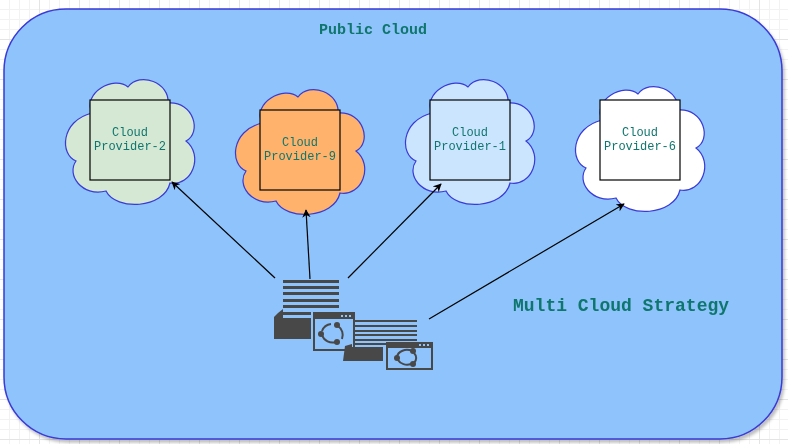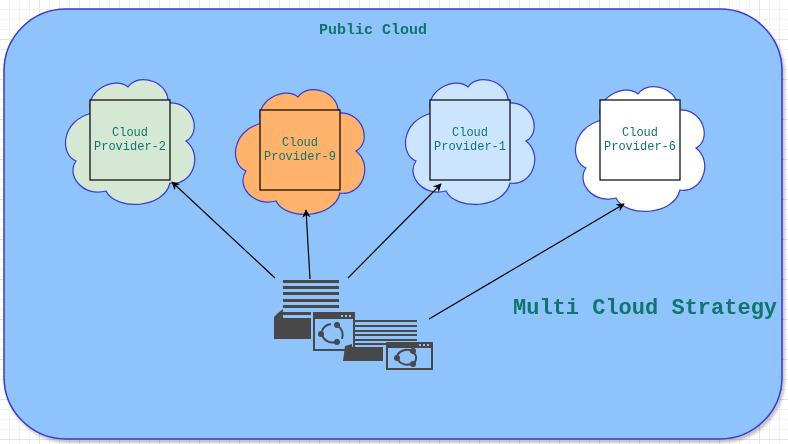--- a/index.html
+++ b/index.html
@@ -14,21 +14,21 @@
       background-size: 40px 40px, 40px 40px, 10px 10px, 10px 10px;
       background-position: -1px -1px, -1px -1px, -1px -1px, -1px -1px;
       font-family: "Liberation Sans", sans-serif;
     }
     svg.canvas { position: absolute; left: 0; top: 0; }
     .lbl {
       position: absolute; text-align: center; color: #0f766e;
       font-family: Liberation Mono, monospace;
     }
     .title { font-weight: bold; font-size: 15px; width: 200px; left: 273px; top: 22px; }
-    .strategy { font-weight: bold; font-size: 22px; left: 513px; top: 296px; white-space: nowrap; }
+    .strategy { font-weight: bold; font-size: 18px; left: 513px; top: 296px; white-space: nowrap; }
     .provider {
       font-size: 12px; line-height: 14px; width: 80px;
       display: flex; align-items: center; justify-content: center; height: 80px;
     }
   </style>
 </head>
 <body>
 
 <svg class="canvas" width="788" height="444" viewBox="0 0 788 444">
   <defs>

